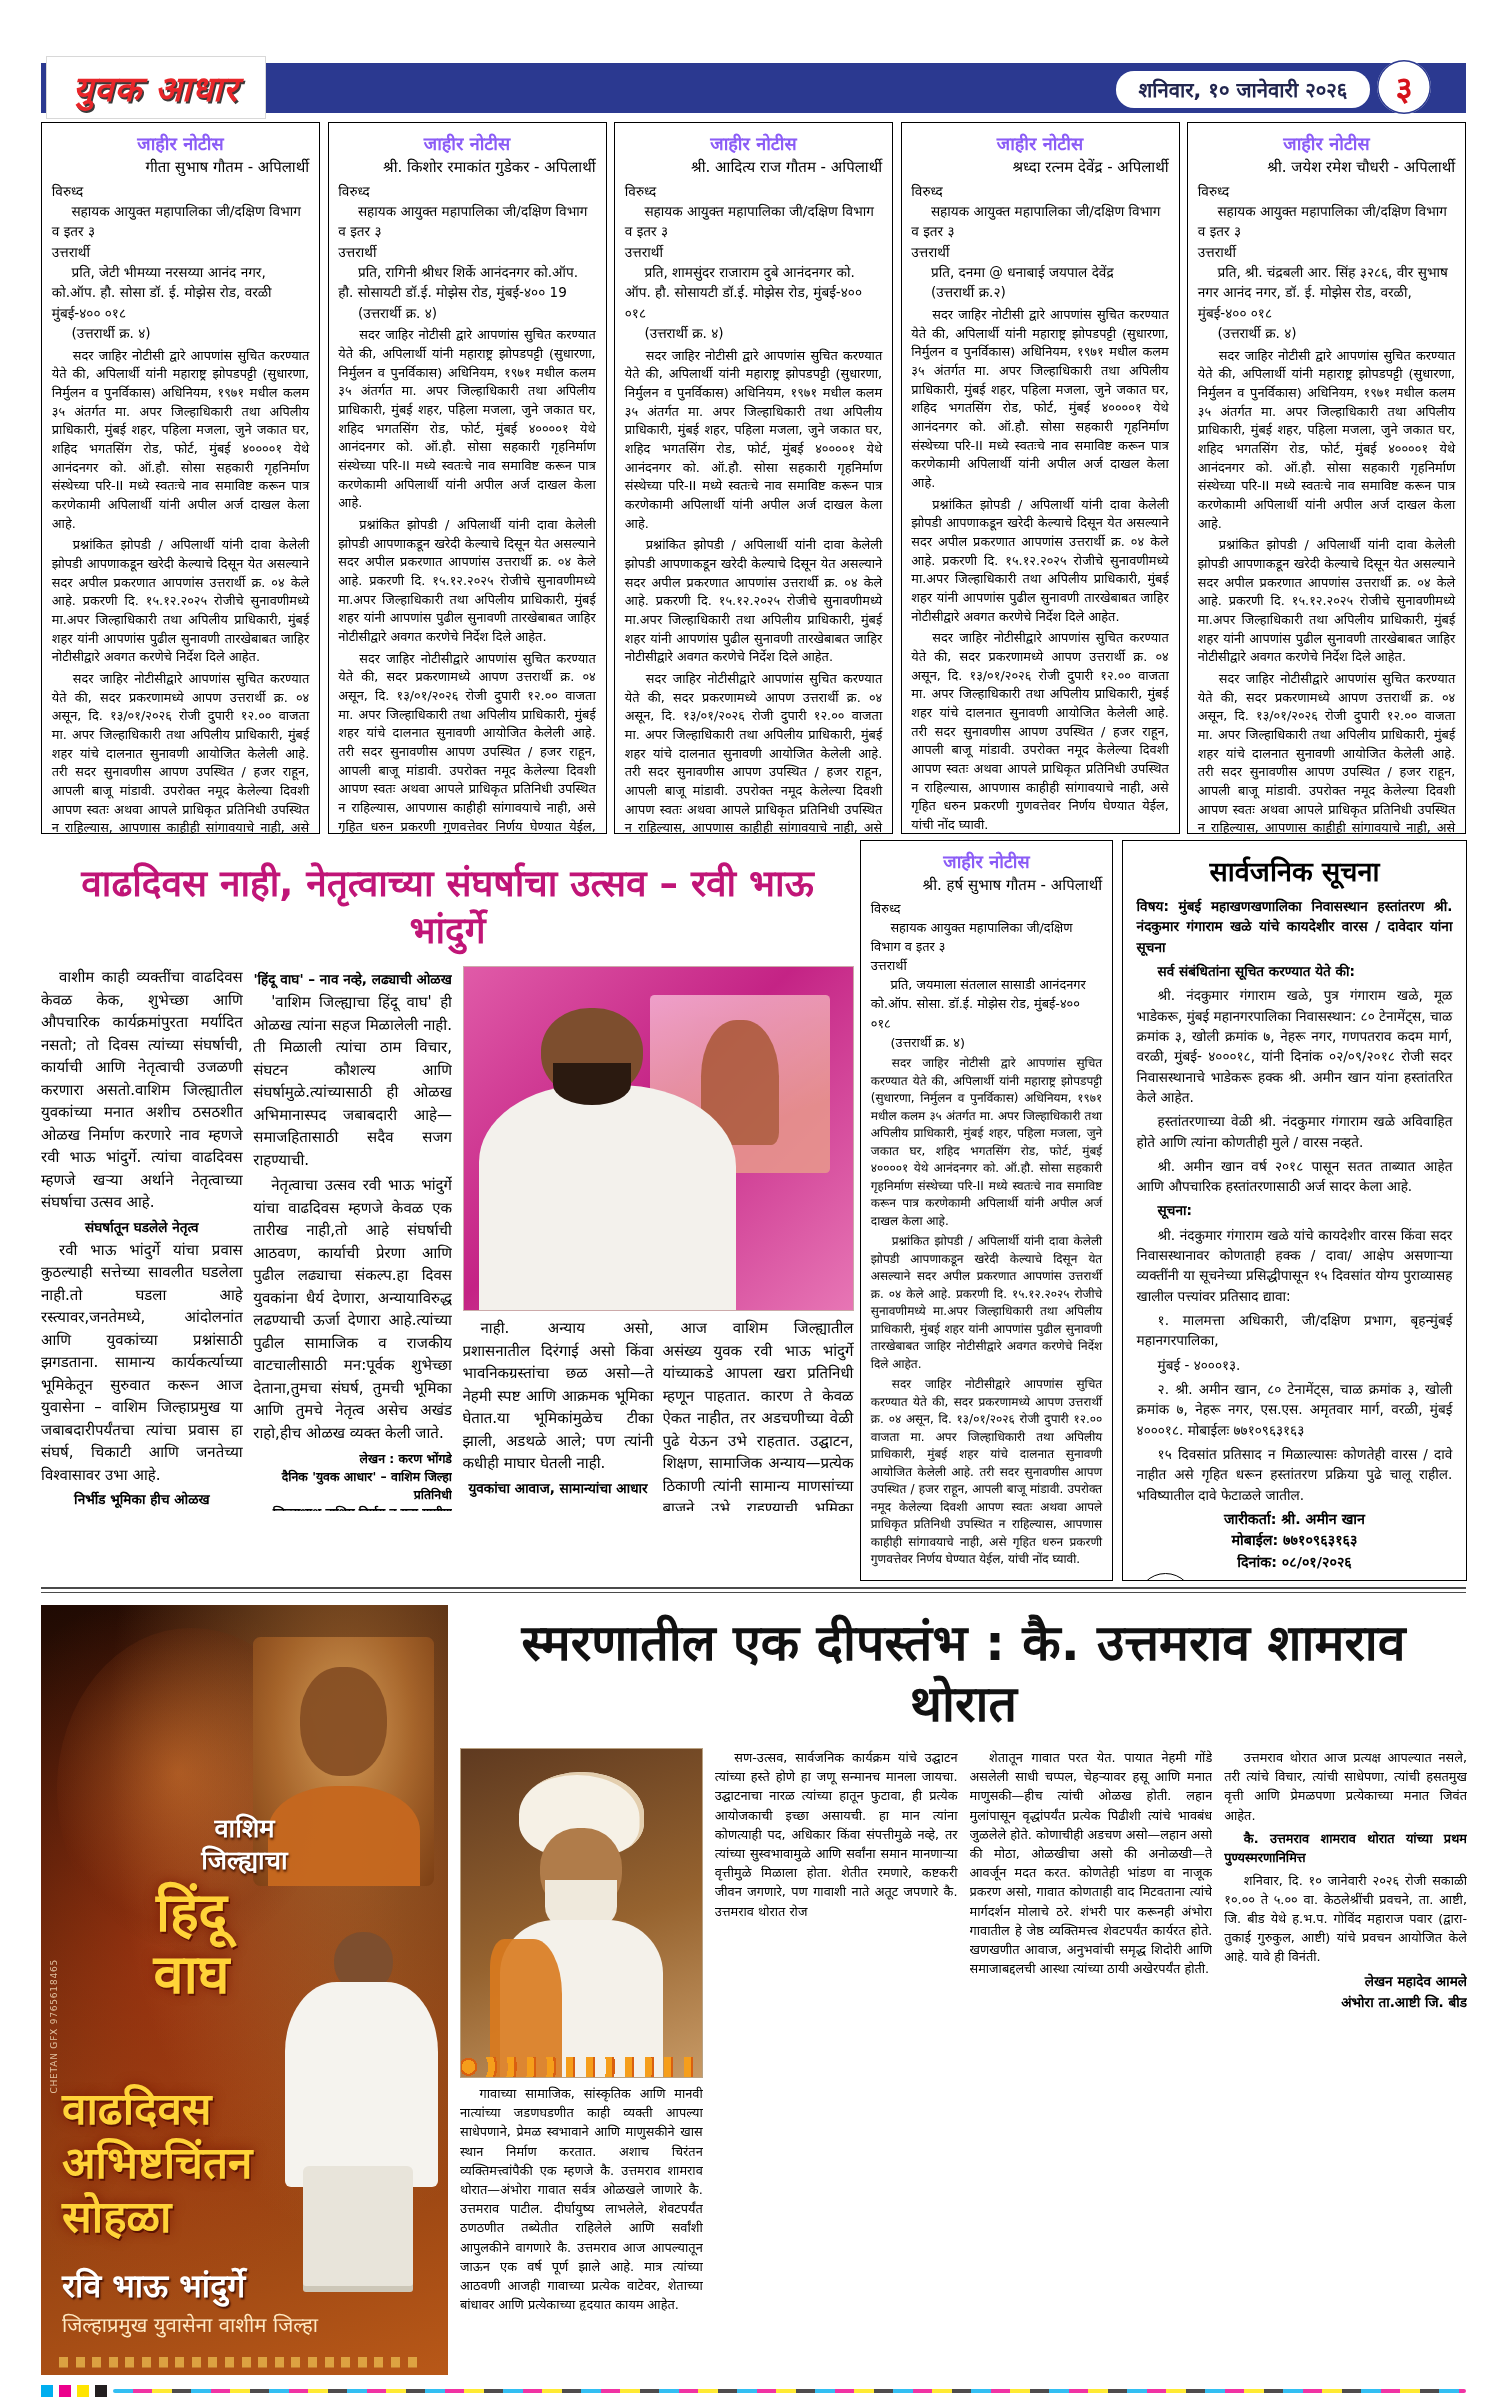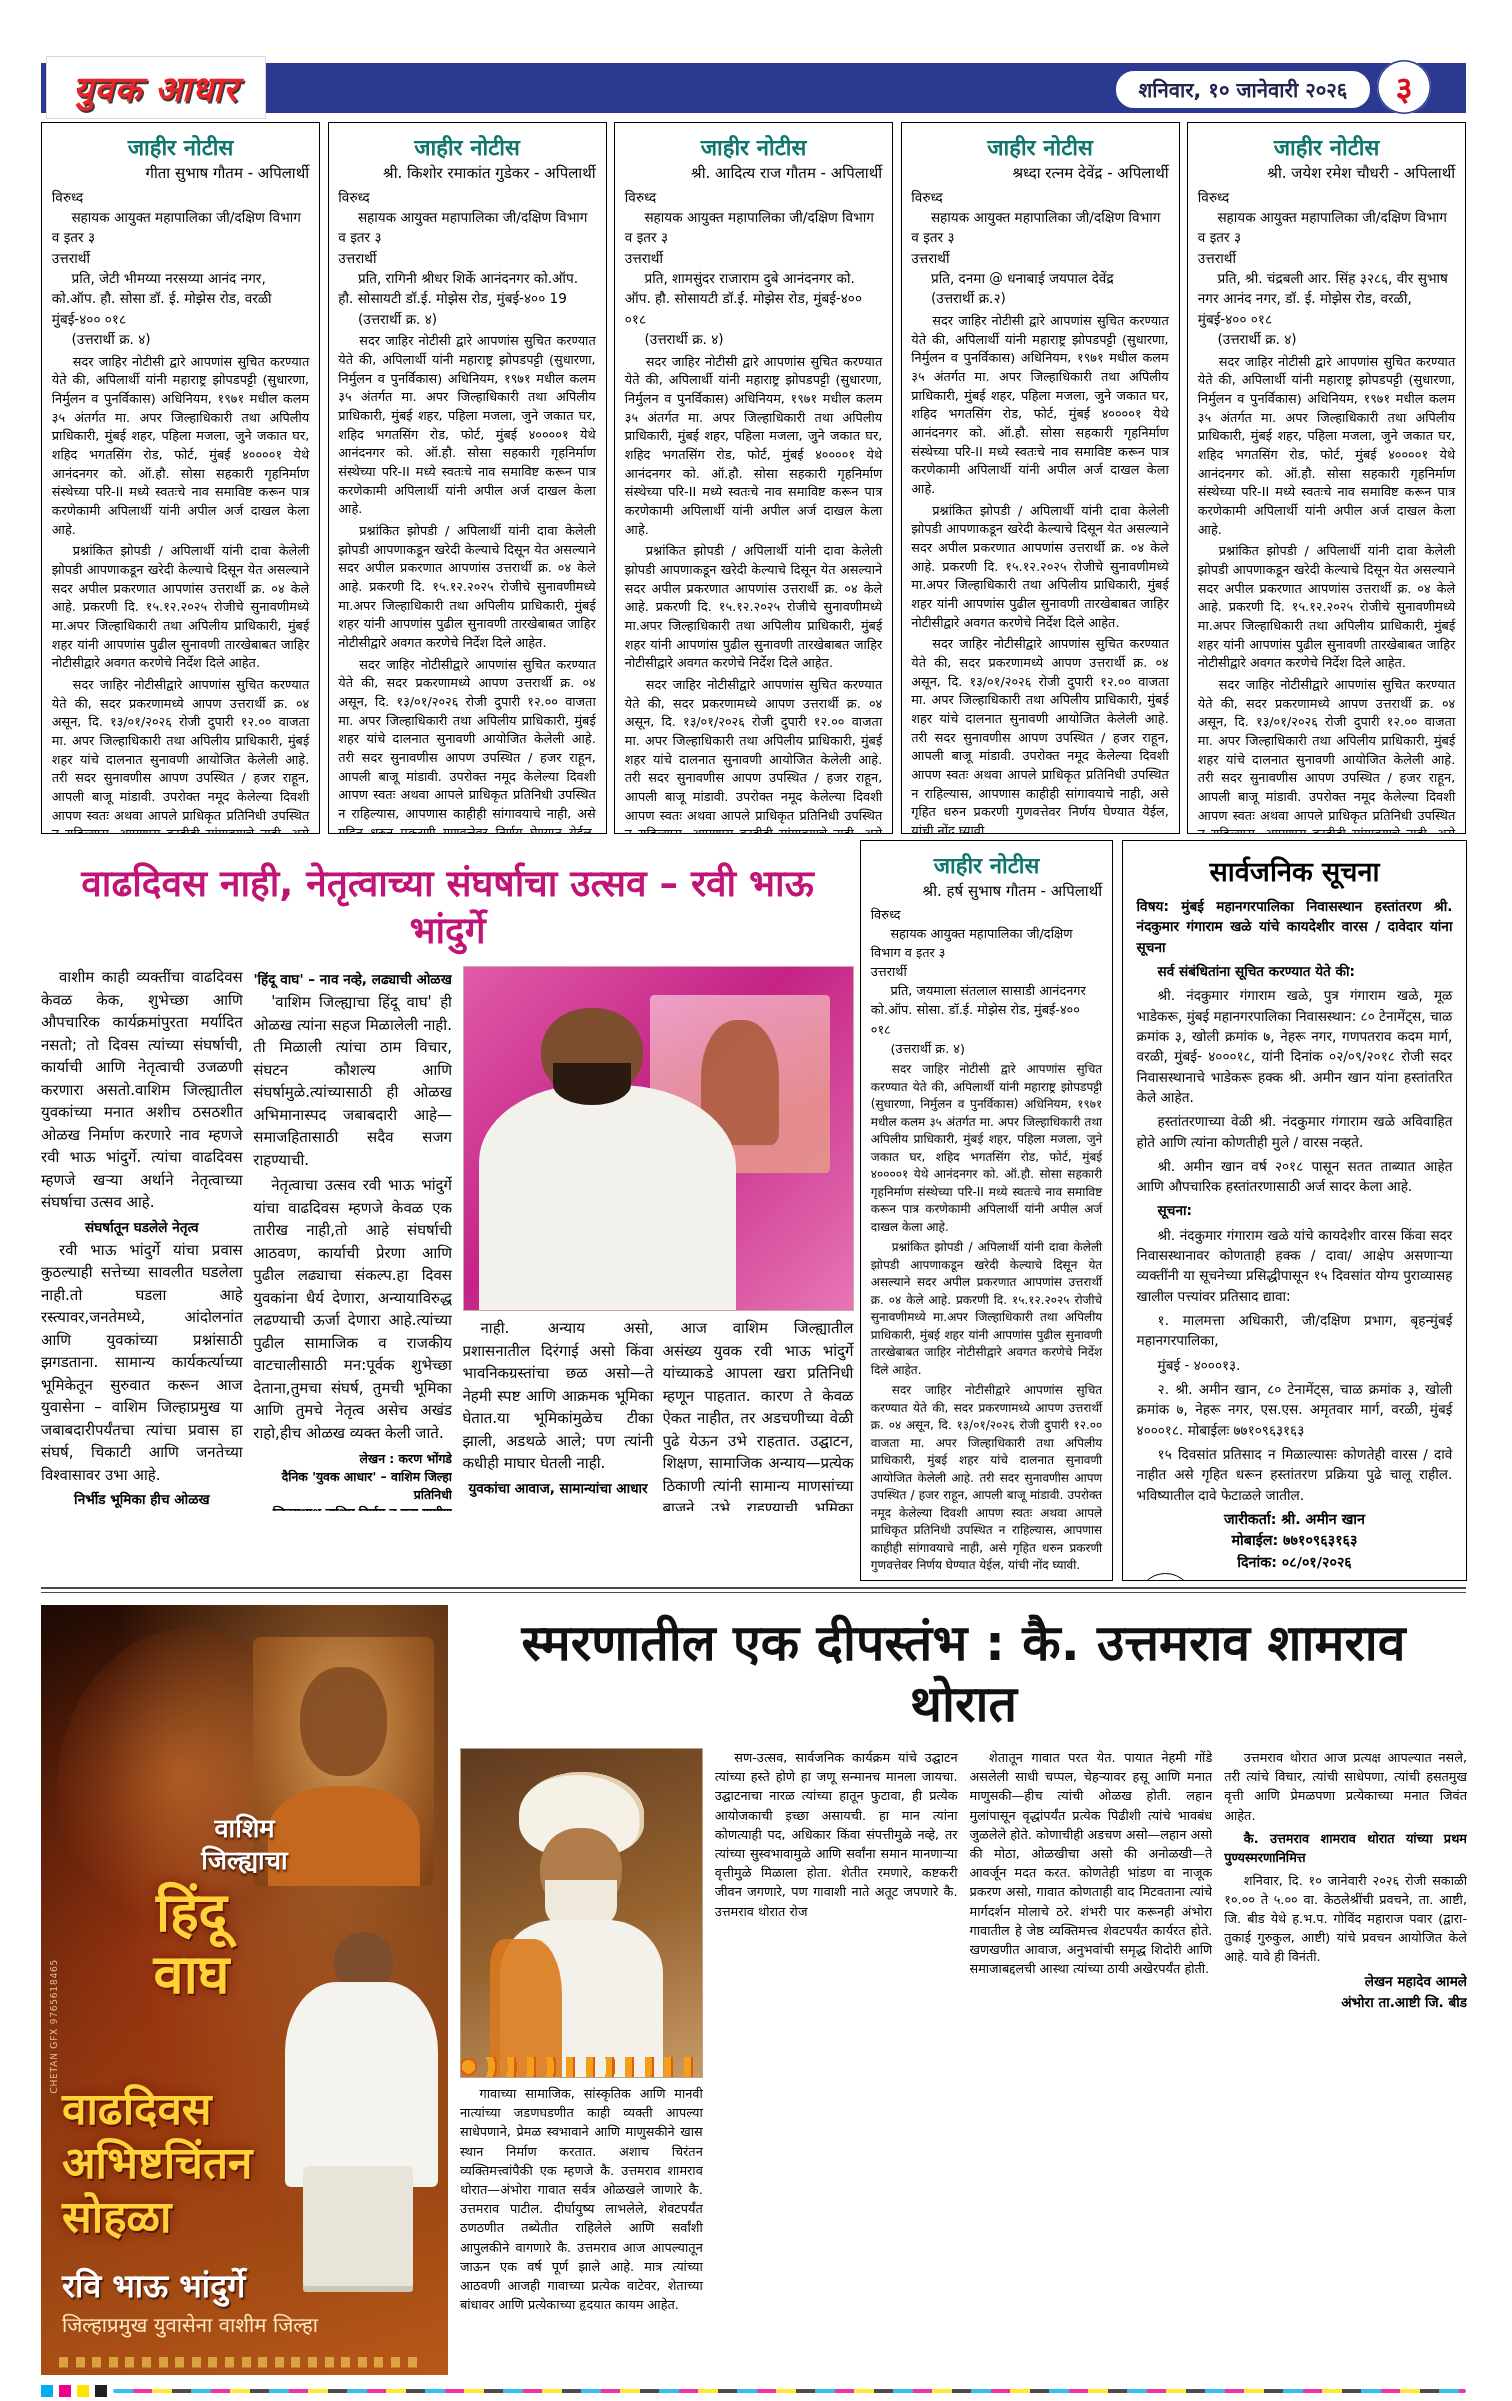--- a/index.html
+++ b/index.html
@@ -10,21 +10,21 @@
   
   .masthead { position:absolute; top:63px; left:41px; width:1425px; height:50px; background:#2b3990; }
   .logo-box { position:absolute; top:-7.5px; left:4.5px; width:220px; height:63px; background:#ffffff; border:0.8px solid #d8d8d8; display:flex; align-items:center; justify-content:center; }
   .logo-text { font-size:35px; font-weight:bold; color:#e8262a; letter-spacing:0.8px; text-shadow:1.5px 2.3px 0 #3a3a3a; font-style:italic; }
   .date-pill { position:absolute; top:7.5px; right:96px; background:#ffffff; border-radius:18px; padding:4.5px 22.6px; font-size:20.3px; font-weight:bold; color:#22264f; }
   .page-circle { position:absolute; top:-3px; right:35px; width:54px; height:54px; background:#ffffff; border-radius:50%; display:flex; align-items:center; justify-content:center; font-size:33px; font-weight:bold; color:#d6131b; box-shadow:0 0 0 1.5px #2b3990 inset; }
 
   
   .notices-row { position:absolute; top:122px; left:41px; width:1425px; height:712px; display:flex; gap:7.5px; }
   .notice { flex:1; border:1.5px solid #000; background:#fff; padding:7.5px 9.8px; overflow:hidden; display:flex; flex-direction:column; }
-  .n-title { text-align:center; font-size:22px; font-weight:bold; color:#0f766e; margin-bottom:1.5px; }
+  .n-title { text-align:center; font-size:18px; font-weight:bold; color:#8b5cf6; margin-bottom:1.5px; }
   .n-appellant { text-align:right; font-size:15px; font-weight:normal; margin-bottom:4.5px; }
   .n-line { font-size:13.6px; line-height:1.5; }
   .n-line.ind { text-indent:19.6px; }
   .n-p { font-size:12.8px; line-height:1.46; text-align:justify; text-indent:21px; margin-top:3px; }
   .stamp { width:57px; height:57px; min-width:57px; border:1.5px solid #000; border-radius:50%; display:flex; flex-direction:column; align-items:center; justify-content:center; font-size:9.8px; font-weight:bold; line-height:1.25; text-align:center; }
 
   
   .middle { position:absolute; top:840px; left:41px; width:1425px; height:741px; }
   .feature { position:absolute; left:0; top:0; width:813px; height:741px; overflow:hidden; }
   .f-headline { color:#c01577; font-size:37px; line-height:1.28; font-weight:bold; text-align:center; padding:19.6px 4.5px 12px 4.5px; }
@@ -242,21 +242,21 @@
       <div class="n-line ind">प्रति, जयमाला संतलाल सासाडी आनंदनगर को.ऑप. सोसा. डॉ.ई. मोझेस रोड, मुंबई-४०० ०१८</div>
       <div class="n-line ind">(उत्तरार्थी क्र. ४)</div>
       <p class="n-p">सदर जाहिर नोटीसी द्वारे आपणांस सुचित करण्यात येते की, अपिलार्थी यांनी महाराष्ट्र झोपडपट्टी (सुधारणा, निर्मुलन व पुनर्विकास) अधिनियम, १९७१ मधील कलम ३५ अंतर्गत मा. अपर जिल्हाधिकारी तथा अपिलीय प्राधिकारी, मुंबई शहर, पहिला मजला, जुने जकात घर, शहिद भगतसिंग रोड, फोर्ट, मुंबई ४००००१ येथे आनंदनगर को. ऑ.हौ. सोसा सहकारी गृहनिर्माण संस्थेच्या परि-II मध्ये स्वतःचे नाव समाविष्ट करून पात्र करणेकामी अपिलार्थी यांनी अपील अर्ज दाखल केला आहे.</p>
       <p class="n-p">प्रश्नांकित झोपडी / अपिलार्थी यांनी दावा केलेली झोपडी आपणाकडून खरेदी केल्याचे दिसून येत असल्याने सदर अपील प्रकरणात आपणांस उत्तरार्थी क्र. ०४ केले आहे. प्रकरणी दि. १५.१२.२०२५ रोजीचे सुनावणीमध्ये मा.अपर जिल्हाधिकारी तथा अपिलीय प्राधिकारी, मुंबई शहर यांनी आपणांस पुढील सुनावणी तारखेबाबत जाहिर नोटीसीद्वारे अवगत करणेचे निर्देश दिले आहेत.</p>
       <p class="n-p">सदर जाहिर नोटीसीद्वारे आपणांस सुचित करण्यात येते की, सदर प्रकरणामध्ये आपण उत्तरार्थी क्र. ०४ असून, दि. १३/०१/२०२६ रोजी दुपारी १२.०० वाजता मा. अपर जिल्हाधिकारी तथा अपिलीय प्राधिकारी, मुंबई शहर यांचे दालनात सुनावणी आयोजित केलेली आहे. तरी सदर सुनावणीस आपण उपस्थित / हजर राहून, आपली बाजू मांडावी. उपरोक्त नमूद केलेल्या दिवशी आपण स्वतः अथवा आपले प्राधिकृत प्रतिनिधी उपस्थित न राहिल्यास, आपणास काहीही सांगावयाचे नाही, असे गृहित धरुन प्रकरणी गुणवत्तेवर निर्णय घेण्यात येईल, यांची नोंद घ्यावी.</p>
 
     </div>
 
     <div class="pubnotice">
       <div class="pn-title">सार्वजनिक सूचना</div>
-      <p class="pn-p pn-b">विषय: मुंबई महानगरपालिका निवासस्थान हस्तांतरण श्री. नंदकुमार गंगाराम खळे यांचे कायदेशीर वारस / दावेदार यांना सूचना</p>
+      <p class="pn-p pn-b">विषय: मुंबई महाखणखणालिका निवासस्थान हस्तांतरण श्री. नंदकुमार गंगाराम खळे यांचे कायदेशीर वारस / दावेदार यांना सूचना</p>
       <p class="pn-p pn-b pn-ind">सर्व संबंधितांना सूचित करण्यात येते की:</p>
       <p class="pn-p pn-ind">श्री. नंदकुमार गंगाराम खळे, पुत्र गंगाराम खळे, मूळ भाडेकरू, मुंबई महानगरपालिका निवासस्थान: ८० टेनामेंट्स, चाळ क्रमांक ३, खोली क्रमांक ७, नेहरू नगर, गणपतराव कदम मार्ग, वरळी, मुंबई- ४०००१८, यांनी दिनांक ०२/०९/२०१८ रोजी सदर निवासस्थानाचे भाडेकरू हक्क श्री. अमीन खान यांना हस्तांतरित केले आहेत.</p>
       <p class="pn-p pn-ind">हस्तांतरणाच्या वेळी श्री. नंदकुमार गंगाराम खळे अविवाहित होते आणि त्यांना कोणतीही मुले / वारस नव्हते.</p>
       <p class="pn-p pn-ind">श्री. अमीन खान वर्ष २०१८ पासून सतत ताब्यात आहेत आणि औपचारिक हस्तांतरणासाठी अर्ज सादर केला आहे.</p>
       <p class="pn-p pn-b pn-ind">सूचना:</p>
       <p class="pn-p pn-ind">श्री. नंदकुमार गंगाराम खळे यांचे कायदेशीर वारस किंवा सदर निवासस्थानावर कोणताही हक्क / दावा/ आक्षेप असणाऱ्या व्यक्तींनी या सूचनेच्या प्रसिद्धीपासून १५ दिवसांत योग्य पुराव्यासह खालील पत्त्यांवर प्रतिसाद द्यावा:</p>
       <p class="pn-p pn-ind">१. मालमत्ता अधिकारी, जी/दक्षिण प्रभाग, बृहन्मुंबई महानगरपालिका,</p>
       <p class="pn-p pn-ind">मुंबई - ४०००१३.</p>
       <p class="pn-p pn-ind">२. श्री. अमीन खान, ८० टेनामेंट्स, चाळ क्रमांक ३, खोली क्रमांक ७, नेहरू नगर, एस.एस. अमृतवार मार्ग, वरळी, मुंबई ४०००१८. मोबाईलः ७७१०९६३१६३</p>
       <p class="pn-p pn-ind">१५ दिवसांत प्रतिसाद न मिळाल्यासः कोणतेही वारस / दावे नाहीत असे गृहित धरून हस्तांतरण प्रक्रिया पुढे चालू राहील. भविष्यातील दावे फेटाळले जातील.</p>

